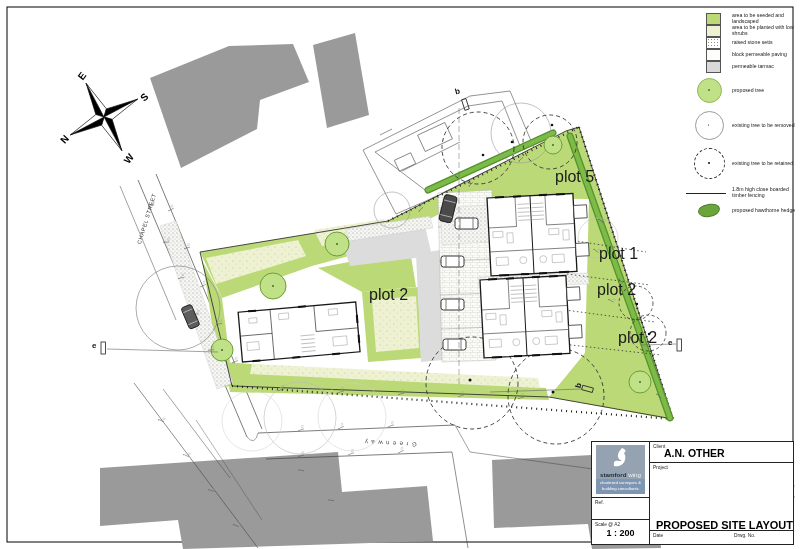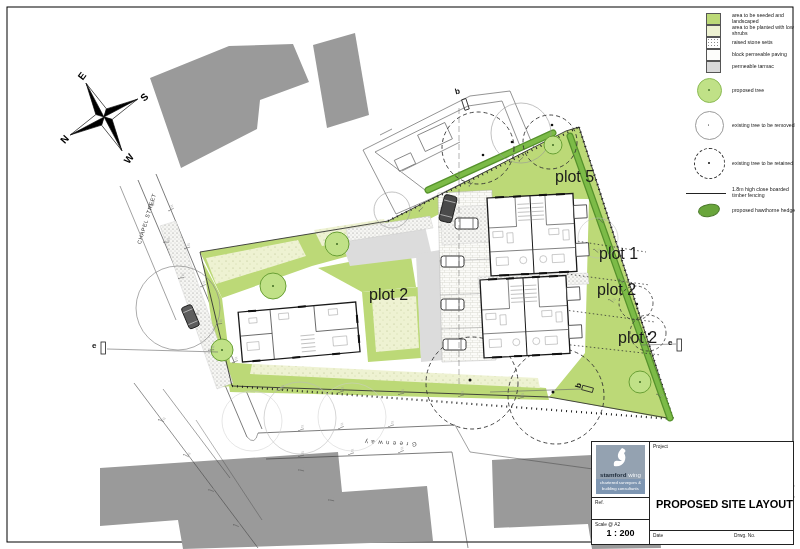--- a/index.html
+++ b/index.html
@@ -429,20 +429,24 @@
     </div>
     <div id="tb-ref">
       <div class="tb-cell-label">Ref.</div>
     </div>
     <div id="tb-scale">
       <div class="tb-cell-label">Scale @ A2</div>
       <div id="tb-scale-val">1 : 200</div>
     </div>
   </div>
   <div id="tb-right">
+    <div id="tb-client">
+      <div class="tb-cell-label">Client</div>
+      <div id="tb-client-val">A.N. OTHER</div>
+    </div>
     <div id="tb-project">
       <div class="tb-cell-label">Project</div>
       <div id="tb-project-title">PROPOSED SITE LAYOUT</div>
     </div>
     <div id="tb-foot">
       <div class="tb-cell-label" id="tb-date">Date</div>
       <div class="tb-cell-label">Drwg. No.</div>
     </div>
   </div>
 </div>

